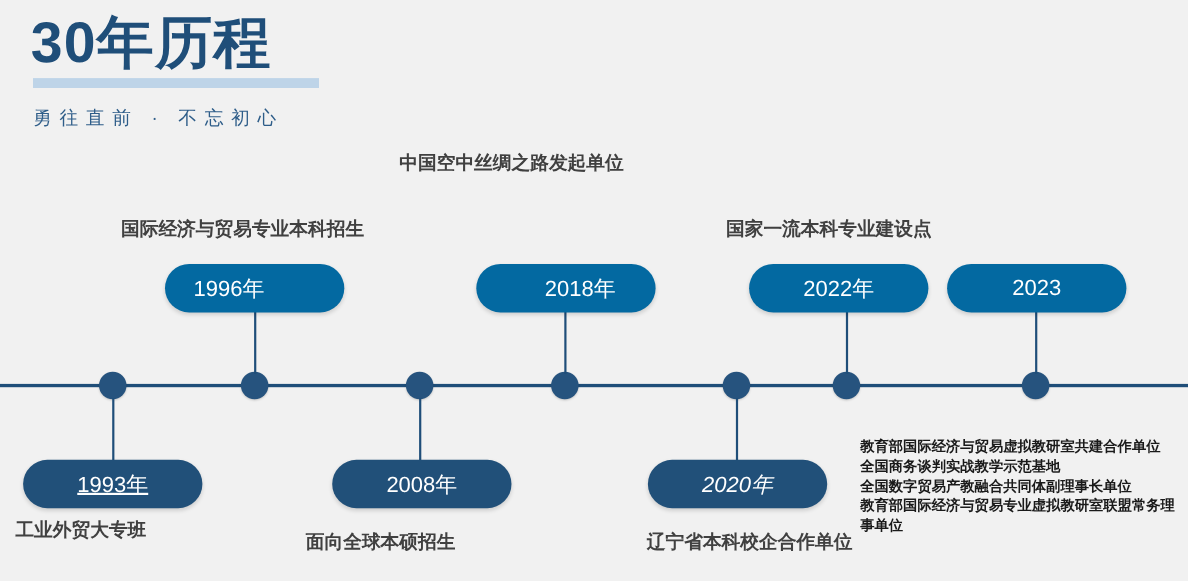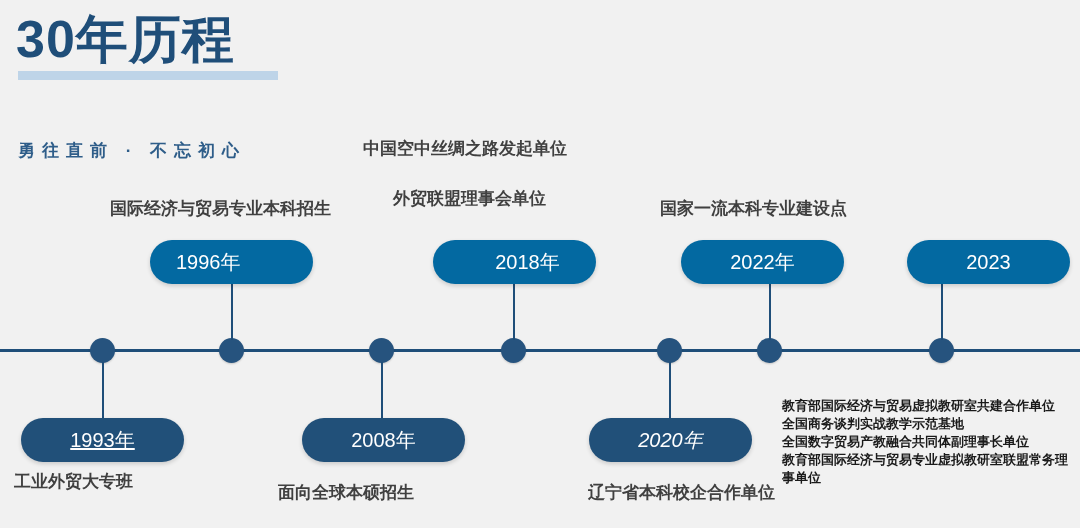--- a/index.html
+++ b/index.html
@@ -16,21 +16,21 @@
   }
   #stage {
     position: relative;
     width: 1080px;
     height: 528px;
   }
 
   
   .title-block {
     position: absolute;
-    left: 16px;
+    left: 28px;
     top: 8px;
     width: 330px;
   }
   .main-title {
     font-size: 52px;
     font-weight: bold;
     color: #1f4e79;
     letter-spacing: 1px;
     line-height: 62px;
     white-space: nowrap;
@@ -41,25 +41,24 @@
     top: 63px;
     width: 260px;
     height: 9px;
     background: #bed4e8;
   }
   .subtitle {
     position: absolute;
     left: 2px;
     top: 88px;
     font-size: 17px;
-    font-weight: bold;
+    font-weight: normal;
     color: #2e5d89;
     letter-spacing: 7px;
     white-space: nowrap;
-    margin-top: 43px;
   }
 
   
   .axis-line {
     position: absolute;
     left: 0;
     top: 349px;
     width: 1080px;
     height: 3px;
     background: #1f4e79;
@@ -118,21 +117,20 @@
 <div id="stage">
 
   <div class="title-block">
     <div class="main-title">30年历程</div>
     <div class="title-underline"></div>
     <div class="subtitle">勇往直前 · 不忘初心</div>
   </div>
 
   <div class="cap" style="left:363px; top:137px;">中国空中丝绸之路发起单位</div>
   <div class="cap" style="left:110px; top:197px;">国际经济与贸易专业本科招生</div>
-  <div class="cap" style="left:393px; top:187px;">外贸联盟理事会单位</div>
   <div class="cap" style="left:660px; top:197px;">国家一流本科专业建设点</div>
 
   <div class="axis-line"></div>
 
   <div class="node-dot" style="left:90px;"></div>
   <div class="node-dot" style="left:219px;"></div>
   <div class="node-dot" style="left:369px;"></div>
   <div class="node-dot" style="left:501px;"></div>
   <div class="node-dot" style="left:657px;"></div>
   <div class="node-dot" style="left:757px;"></div>
@@ -148,21 +146,21 @@
 
   <div class="pill red" style="left:150px; top:240px; width:163px; padding-left:26px;">
     <span>1996年</span>
   </div>
   <div class="pill red" style="left:433px; top:240px; width:163px; justify-content:center; padding-left:26px;">
     <span>2018年</span>
   </div>
   <div class="pill red" style="left:681px; top:240px; width:163px; justify-content:center;">
     <span>2022年</span>
   </div>
-  <div class="pill red" style="left:907px; top:240px; width:163px; justify-content:center;">
+  <div class="pill red" style="left:861px; top:240px; width:163px; justify-content:center;">
     <span>2023</span>
   </div>
 
   <div class="pill navy" style="left:21px; top:418px; width:163px; justify-content:center;text-decoration:underline;">
     <span>1993年</span>
   </div>
   <div class="pill navy" style="left:302px; top:418px; width:163px; justify-content:center;">
     <span>2008年</span>
   </div>
   <div class="pill navy" style="left:589px; top:418px; width:163px; justify-content:center;font-style:italic;">

